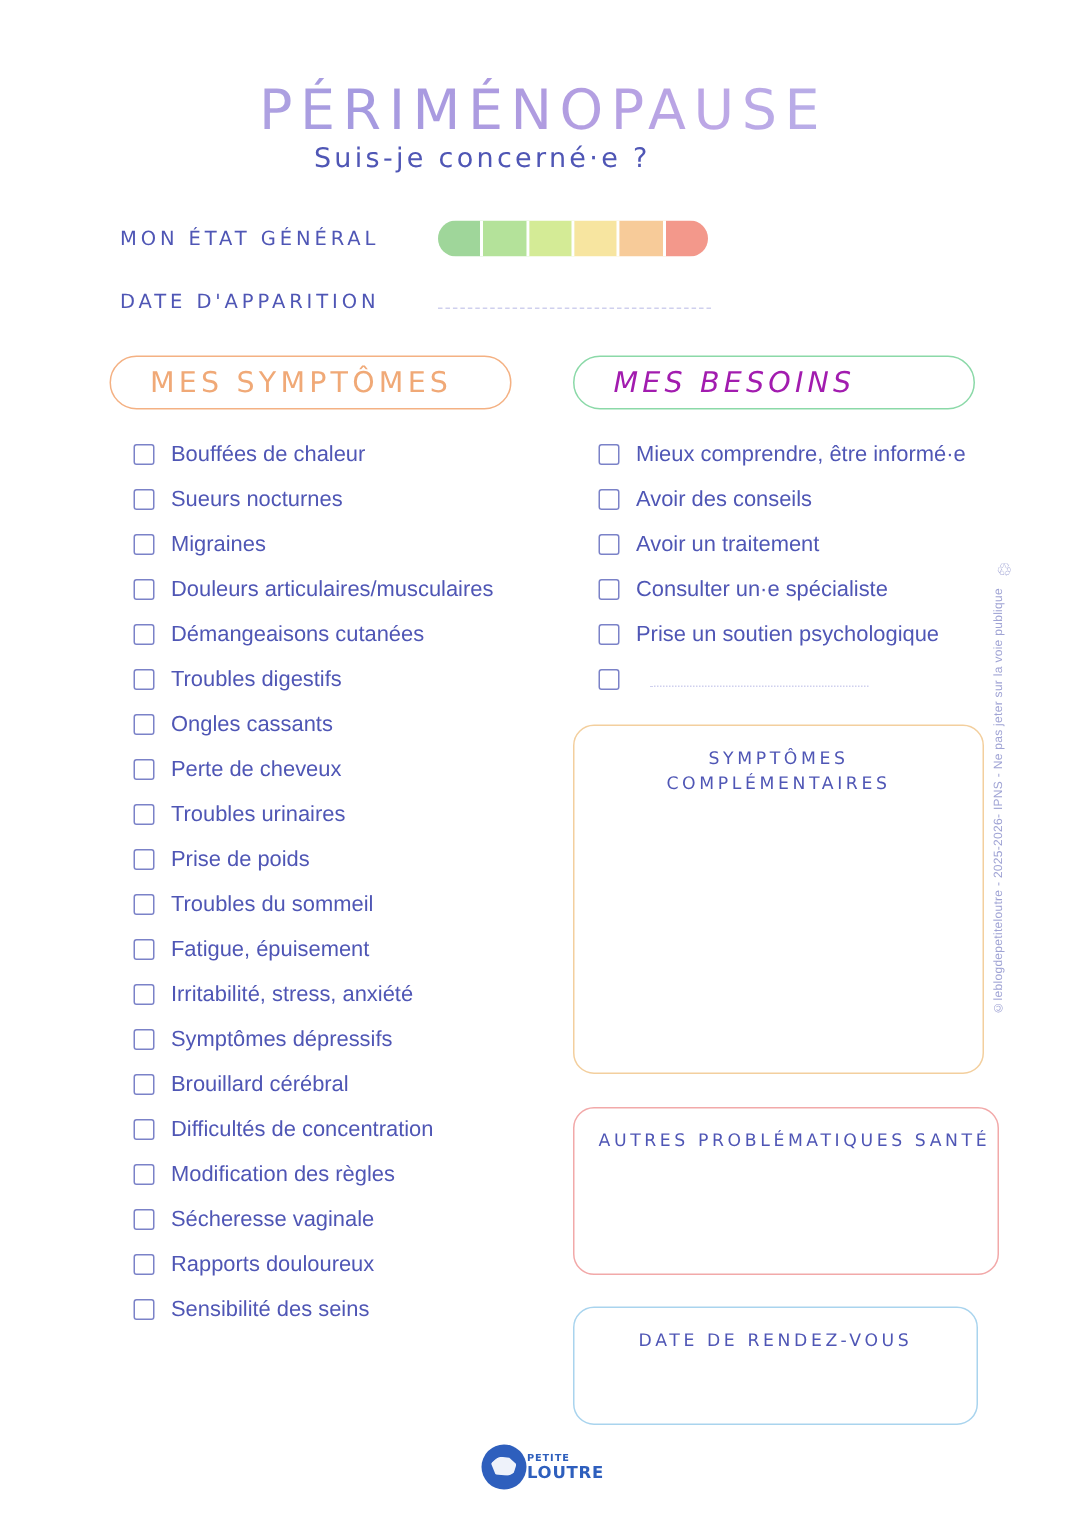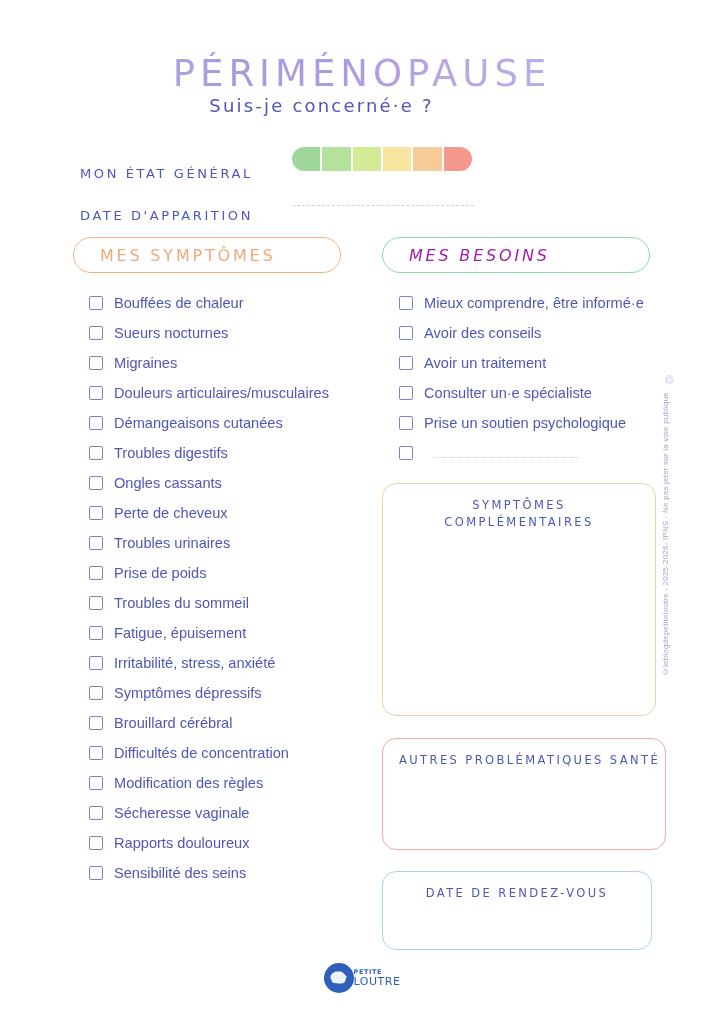--- a/index.html
+++ b/index.html
@@ -55,21 +55,20 @@
   }
 
   
   .meta-label {
     position: absolute;
     font-size: 13px;
     letter-spacing: 2.6px;
     color: #4f56b5;
     font-family: "DejaVu Sans", sans-serif;
     white-space: nowrap;
-    margin-top: 14px;
   }
   #meta-label-0 { left: 80px; top: 152px; }
   #meta-label-1 { left: 80px; top: 194px; }
 
   .scale {
     position: absolute;
     left: 292px;
     top: 147px;
     width: 180px;
     height: 24px;
@@ -96,21 +95,21 @@
   
   .pill {
     position: absolute;
     height: 36px;
     border-radius: 18px;
     display: flex;
     align-items: center;
     box-sizing: border-box;
   }
   .pill span {
-    font-size: 16px;
+    font-size: 19px;
     letter-spacing: 2.8px;
     font-family: "DejaVu Sans", sans-serif;
     padding-left: 26px;
     white-space: nowrap;
   }
   #pill-symptomes {
     left: 73px; top: 237px; width: 268px;
     border: 1.3px solid #f4b183;
   }
   #pill-symptomes span { color: #f0a977; }
@@ -263,21 +262,21 @@
     letter-spacing: 0.6px;
     color: #2e5fbd;
     font-family: "DejaVu Sans", sans-serif;
     font-weight: bold;
   }
   .logo-loutre {
     font-size: 11px;
     letter-spacing: 0.5px;
     color: #2e5fbd;
     font-family: "DejaVu Sans", sans-serif;
-    font-weight: normal;
+    font-weight: bold;
   }
 </style>
 </head>
 <body>
 
 <div class="page">
 
   <div class="title">PÉRIMÉNOPAUSE</div>
   <div class="subtitle">Suis-je concerné·e ?</div>
 

